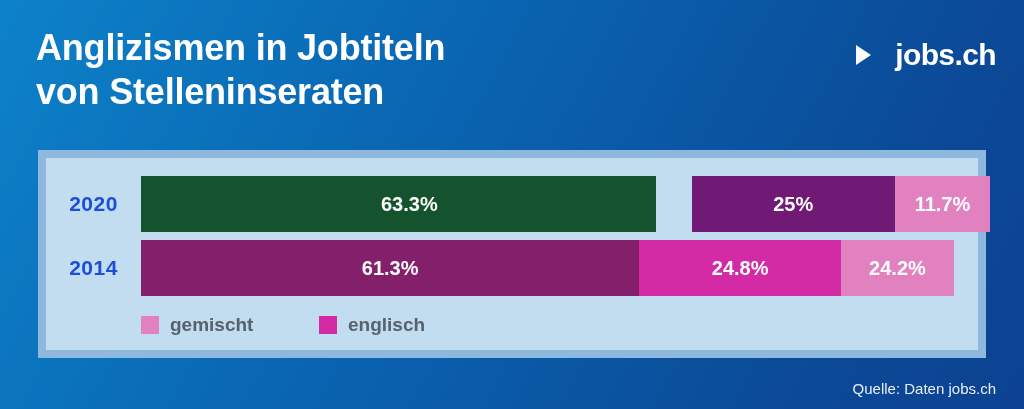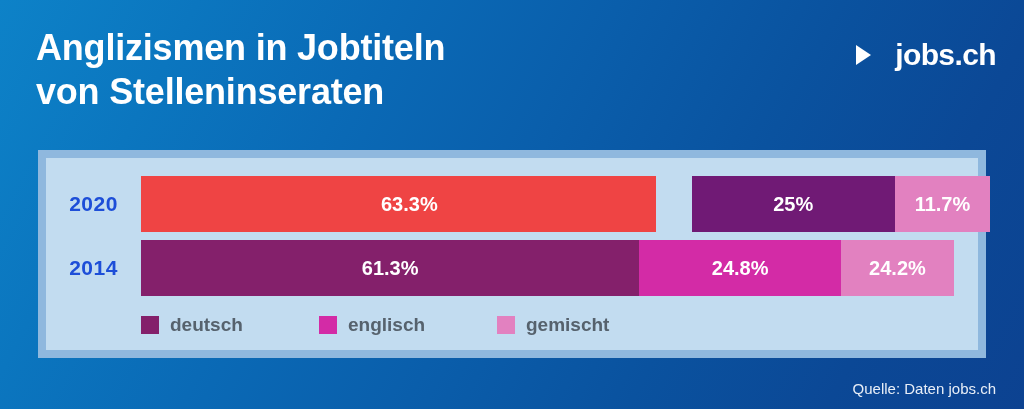--- a/index.html
+++ b/index.html
@@ -154,47 +154,43 @@
     </div>
   </div>
 
   <div class="panel-outer">
     <div class="panel-inner">
 
       <div class="rows" id="chart-rows">
           <div class="row">
             <div class="row-label">2020</div>
             <div class="bar-track">
-              <div class="seg" style="background: #ef4444; flex: 0 0 63.3%; padding-left: 22px;">63.3%</div>
+              <div class="seg" style="background: #14532d; flex: 0 0 63.3%; padding-left: 22px;">63.3%</div>
               <div class="seg" style="background: #701a75; flex: 0 0 25%; margin-left: 36px;">25%</div>
               <div class="seg" style="background: rgb(226, 129, 192); flex: 0 0 11.7%;">11.7%</div>
             </div>
           </div>
           <div class="row">
             <div class="row-label">2014</div>
             <div class="bar-track">
               <div class="seg" style="background: rgb(132, 32, 107); flex: 0 0 61.3%;">61.3%</div>
               <div class="seg" style="background: rgb(211, 43, 166); flex: 0 0 24.8%;">24.8%</div>
               <div class="seg" style="background: rgb(226, 129, 192); flex: 0 0 13.9%;">24.2%</div>
             </div>
           </div>
         </div>
 
       <div class="legend" id="chart-legend">
           <div class="legend-item">
-            <span class="legend-swatch" style="background: rgb(132, 32, 107);"></span>
-            <span class="legend-label">deutsch</span>
+            <span class="legend-swatch" style="background: rgb(226, 129, 192);"></span>
+            <span class="legend-label">gemischt</span>
           </div>
           <div class="legend-item">
             <span class="legend-swatch" style="background: rgb(211, 43, 166);"></span>
             <span class="legend-label">englisch</span>
-          </div>
-          <div class="legend-item">
-            <span class="legend-swatch" style="background: rgb(226, 129, 192);"></span>
-            <span class="legend-label">gemischt</span>
           </div>
         </div>
 
     </div>
   </div>
 
   <div class="source">Quelle: Daten jobs.ch</div>
 
 </div>
 

